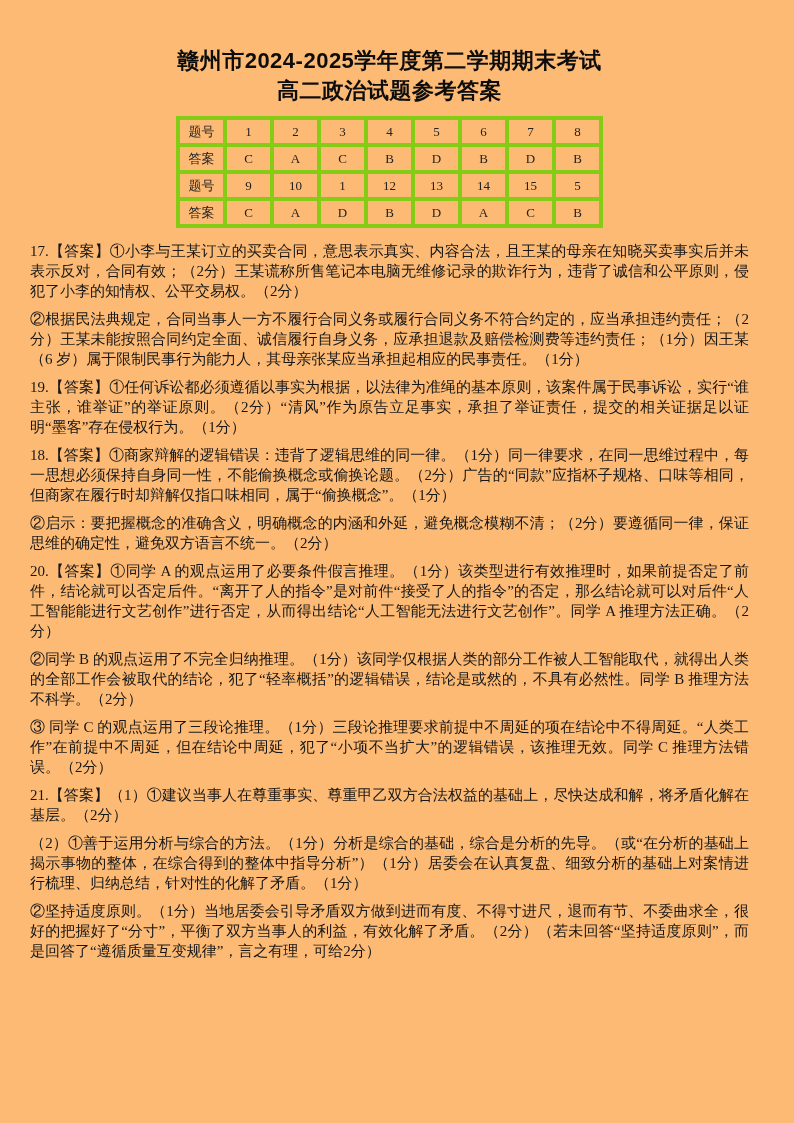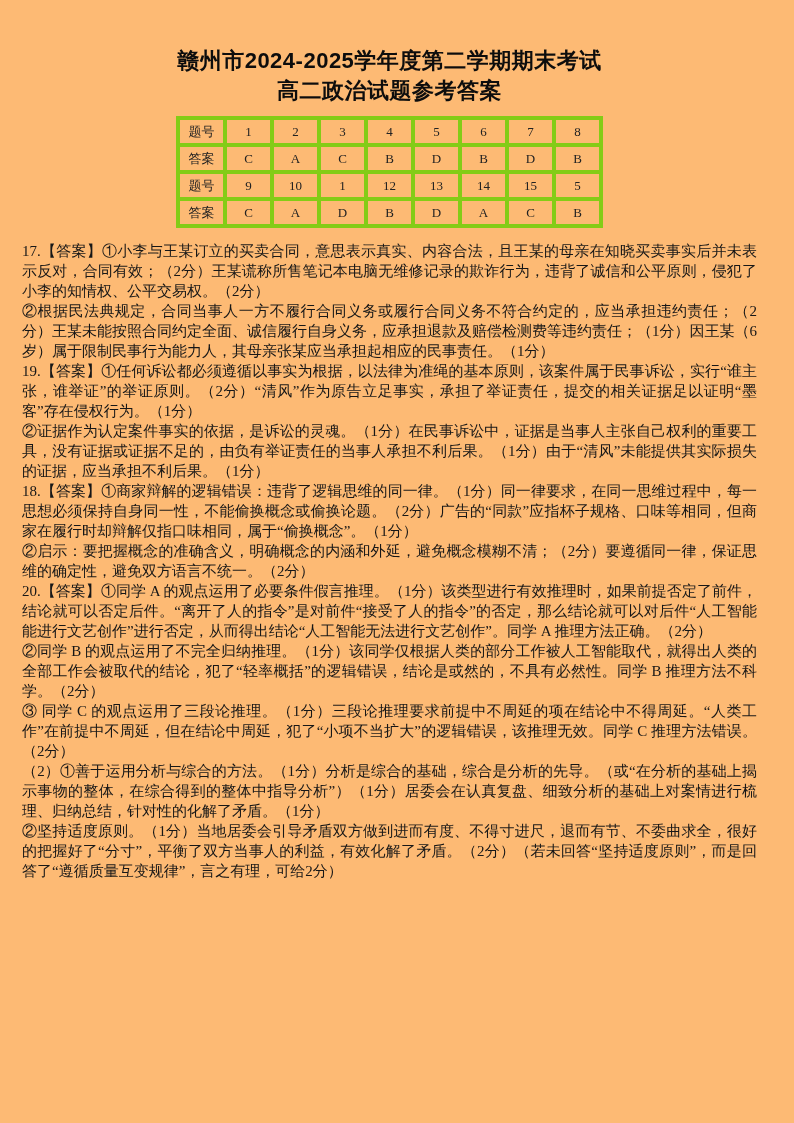--- a/index.html
+++ b/index.html
@@ -52,21 +52,21 @@
     font-size: 13px;
   }
   .body-text {
     margin-top: 13px;
     font-size: 15px;
     line-height: 20px;
     text-align: justify;
     color: #171717;
   }
   .body-text p {
-    margin: 0;
+    margin: 8px;
     padding: 0;
   }
 </style>
 </head>
 <body>
 
 <div class="doc">
 
   <div class="title-block">
     <div>赣州市2024-2025学年度第二学期期末考试</div>
@@ -122,27 +122,27 @@
       </tr>
     </tbody>
       </table>
   </div>
 
   <div class="body-text">
     <p>17.【答案】①小李与王某订立的买卖合同，意思表示真实、内容合法，且王某的母亲在知晓买卖事实后并未表示反对，合同有效；（2分）王某谎称所售笔记本电脑无维修记录的欺诈行为，违背了诚信和公平原则，侵犯了小李的知情权、公平交易权。（2分）</p>
     <p>②根据民法典规定，合同当事人一方不履行合同义务或履行合同义务不符合约定的，应当承担违约责任；（2分）王某未能按照合同约定全面、诚信履行自身义务，应承担退款及赔偿检测费等违约责任；（1分）因王某（6 岁）属于限制民事行为能力人，其母亲张某应当承担起相应的民事责任。（1分）</p>
 
     <p>19.【答案】①任何诉讼都必须遵循以事实为根据，以法律为准绳的基本原则，该案件属于民事诉讼，实行“谁主张，谁举证”的举证原则。（2分）“清风”作为原告立足事实，承担了举证责任，提交的相关证据足以证明“墨客”存在侵权行为。（1分）</p>
-    <p>②证据作为认定案件事实的依据，是诉讼的灵魂。（1分）在民事诉讼中，证据是当事人主张自己权利的重要工具，没有证据或证据不足的，由负有举证责任的当事人承担不利后果。（1分）由于“清风”未能提供其实际损失的证据，应当承担不利后果。（1分）</p>
 
     <p>18.【答案】①商家辩解的逻辑错误：违背了逻辑思维的同一律。（1分）同一律要求，在同一思维过程中，每一思想必须保持自身同一性，不能偷换概念或偷换论题。（2分）广告的“同款”应指杯子规格、口味等相同，但商家在履行时却辩解仅指口味相同，属于“偷换概念”。（1分）</p>
     <p>②启示：要把握概念的准确含义，明确概念的内涵和外延，避免概念模糊不清；（2分）要遵循同一律，保证思维的确定性，避免双方语言不统一。（2分）</p>
 
     <p>20.【答案】①同学 A 的观点运用了必要条件假言推理。（1分）该类型进行有效推理时，如果前提否定了前件，结论就可以否定后件。“离开了人的指令”是对前件“接受了人的指令”的否定，那么结论就可以对后件“人工智能能进行文艺创作”进行否定，从而得出结论“人工智能无法进行文艺创作”。同学 A 推理方法正确。（2分）</p>
     <p>②同学 B 的观点运用了不完全归纳推理。（1分）该同学仅根据人类的部分工作被人工智能取代，就得出人类的全部工作会被取代的结论，犯了“轻率概括”的逻辑错误，结论是或然的，不具有必然性。同学 B 推理方法不科学。（2分）</p>
     <p>③ 同学 C 的观点运用了三段论推理。（1分）三段论推理要求前提中不周延的项在结论中不得周延。“人类工作”在前提中不周延，但在结论中周延，犯了“小项不当扩大”的逻辑错误，该推理无效。同学 C 推理方法错误。（2分）</p>
 
+    <p>21.【答案】（1）①建议当事人在尊重事实、尊重甲乙双方合法权益的基础上，尽快达成和解，将矛盾化解在基层。（2分）</p>
     <p>（2）①善于运用分析与综合的方法。（1分）分析是综合的基础，综合是分析的先导。（或“在分析的基础上揭示事物的整体，在综合得到的整体中指导分析”）（1分）居委会在认真复盘、细致分析的基础上对案情进行梳理、归纳总结，针对性的化解了矛盾。（1分）</p>
     <p>②坚持适度原则。（1分）当地居委会引导矛盾双方做到进而有度、不得寸进尺，退而有节、不委曲求全，很好的把握好了“分寸”，平衡了双方当事人的利益，有效化解了矛盾。（2分）（若未回答“坚持适度原则”，而是回答了“遵循质量互变规律”，言之有理，可给2分）</p>
 
   </div>
 
 </div>
 
 </body></html>

